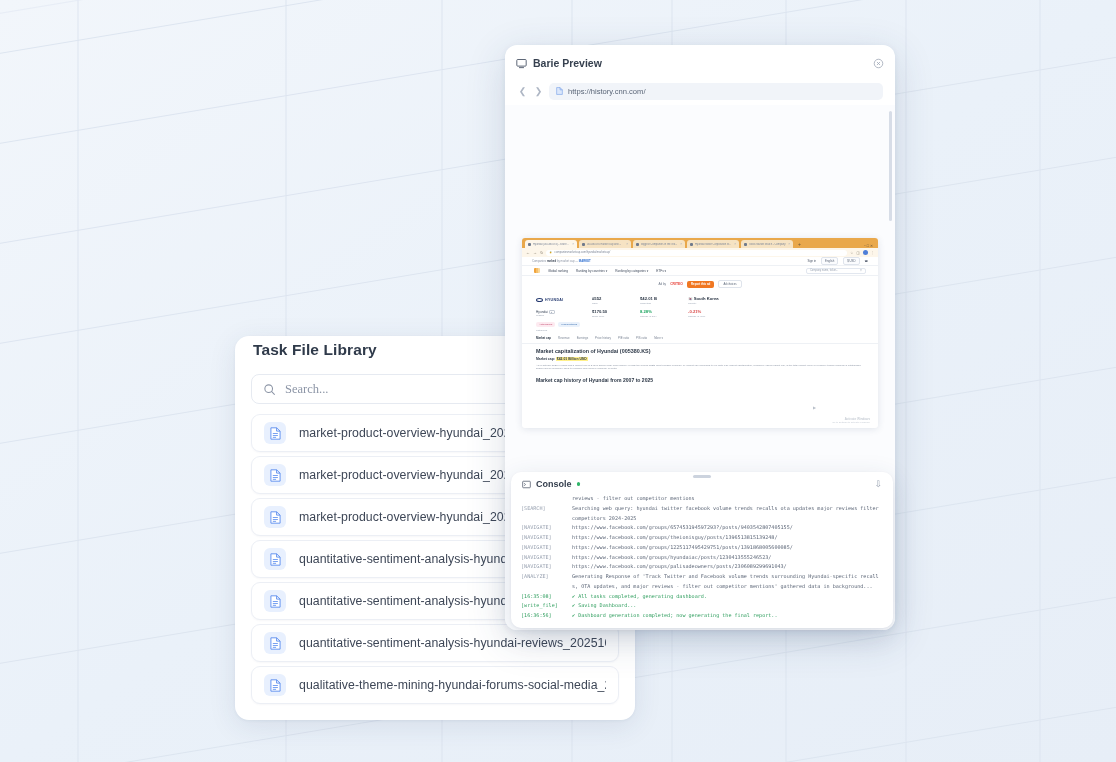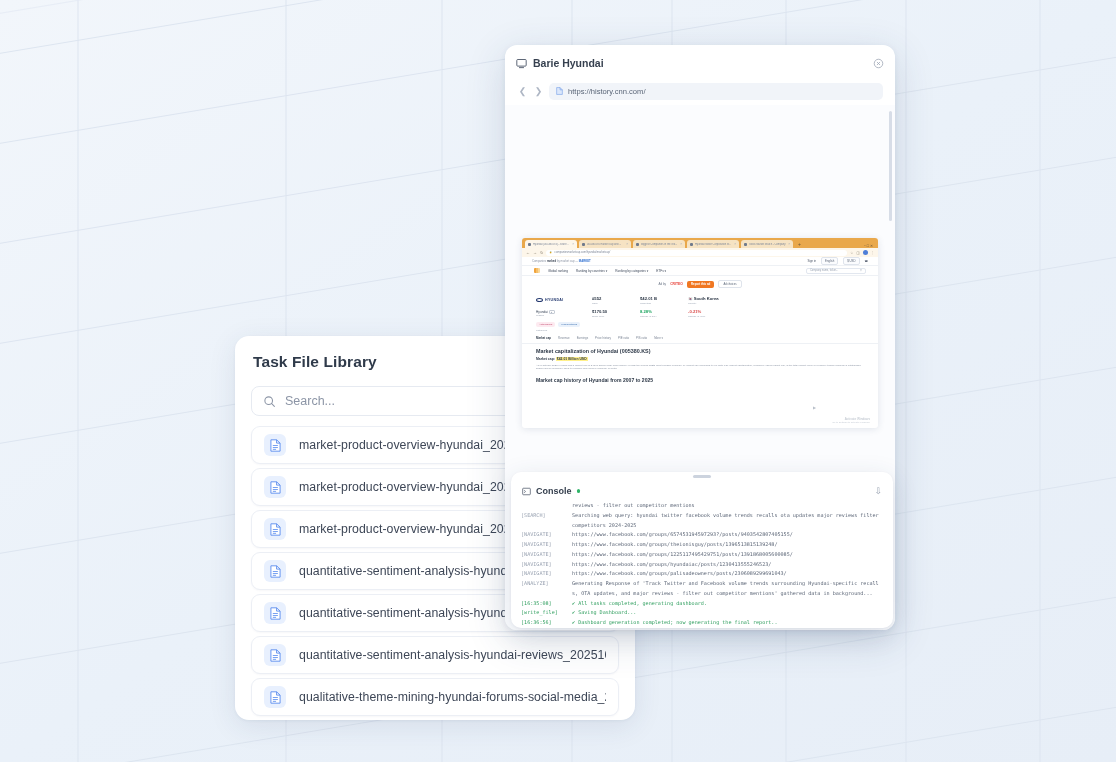--- a/index.html
+++ b/index.html
@@ -21,41 +21,41 @@
     position: absolute;
     left: 235px; top: 336px;
     width: 400px; height: 384px;
     background: #ffffff;
     border-radius: 14px;
     box-shadow: 0 6px 28px rgba(40,60,100,.10), 0 1px 3px rgba(40,60,100,.06);
     z-index: 10;
     overflow: hidden;
   }
   #file-library .fl-header {
-    padding: 14px 18px 8px 18px;
+    padding: 2px 18px 8px 18px;
     display: flex; align-items: center; justify-content: space-between;
   }
   .fl-title {
     font-size: 15.5px; font-weight: 700; color: #2f3a4a;
     letter-spacing: .1px;
   }
   .fl-header-btn {
     width: 62px; height: 24px;
     border: 1px solid #e3e8f0; border-radius: 7px; background: #fff;
   }
   .fl-searchwrap { padding: 4px 16px 10px 16px; }
   .fl-search {
     height: 30px; border: 1px solid #e6eaf1; border-radius: 8px;
     background: #fff; display: flex; align-items: center; gap: 9px;
     padding: 0 11px;
   }
   .fl-search .s-ico { display: block; flex: 0 0 auto; }
   .fl-search input {
     border: 0; outline: 0; flex: 1 1 auto; font-size: 12.5px;
-    color: #6a7384; font-family: Liberation Sans, sans-serif;
+    color: #6a7384; font-family: Liberation Serif, serif;
     background: transparent;
   }
   .fl-search input::placeholder { color: #8c95a6; }
 
   .fl-list { padding: 0 16px 14px 16px; }
   .fl-item {
     height: 38px;
     background: #ffffff;
     border: 1px solid #eceff5;
     border-radius: 9px;
@@ -252,21 +252,20 @@
     overflow: hidden;
   }
   .cs-grip {
     position: absolute; left: 50%; transform: translateX(-50%);
     top: 3px; width: 18px; height: 2.5px; border-radius: 2px; background: #ccd3de;
   }
   .cs-header {
     height: 20px; flex: 0 0 auto;
     display: flex; align-items: center; gap: 5px;
     padding: 4px 11px 0 11px;
-    margin-top: 7px;
   }
   .cs-title { font-size: 9px; font-weight: 700; color: #36404f; }
   .cs-dot { width: 3.5px; height: 3.5px; border-radius: 50%; background: #31b56a; }
   .cs-collapse { margin-left: auto; color: #9aa3b2; font-size: 9px; cursor: pointer; }
 
   .cs-log {
     flex: 1 1 auto;
     padding: 2px 10px 7px 10px;
     font-family: "DejaVu Sans Mono", "Liberation Mono", monospace;
     font-size: 5.1px;
@@ -423,21 +422,21 @@
 </section>
 
 <section id="preview-window">
 
   <div class="pw-titlebar">
     <div class="pw-title-left">
       <svg width="11" height="11" viewBox="0 0 16 16">
         <rect x="1.2" y="2.2" width="13.6" height="9.6" rx="1.2" fill="none" stroke="#4a5466" stroke-width="1.3"></rect>
         <line x1="5" y1="14" x2="11" y2="14" stroke="#4a5466" stroke-width="1.3" stroke-linecap="round"></line>
       </svg>
-      <span class="pw-title-txt">Barie Hyundai</span>
+      <span class="pw-title-txt">Barie Preview</span>
     </div>
     <svg class="pw-close" width="11" height="11" viewBox="0 0 16 16">
       <circle cx="8" cy="8" r="6.2" fill="none" stroke="#9aa3b2" stroke-width="1.1"></circle>
       <line x1="5.8" y1="5.8" x2="10.2" y2="10.2" stroke="#9aa3b2" stroke-width="1.1"></line>
       <line x1="10.2" y1="5.8" x2="5.8" y2="10.2" stroke="#9aa3b2" stroke-width="1.1"></line>
     </svg>
   </div>
 
   <div class="pw-urlbar">
     <span class="nav-btn">❮</span>

